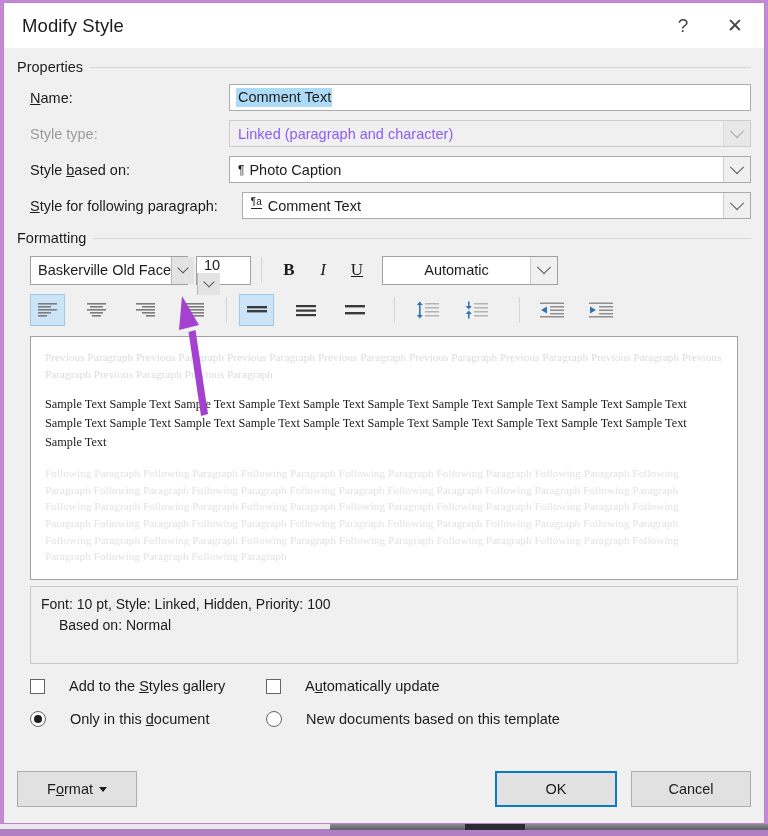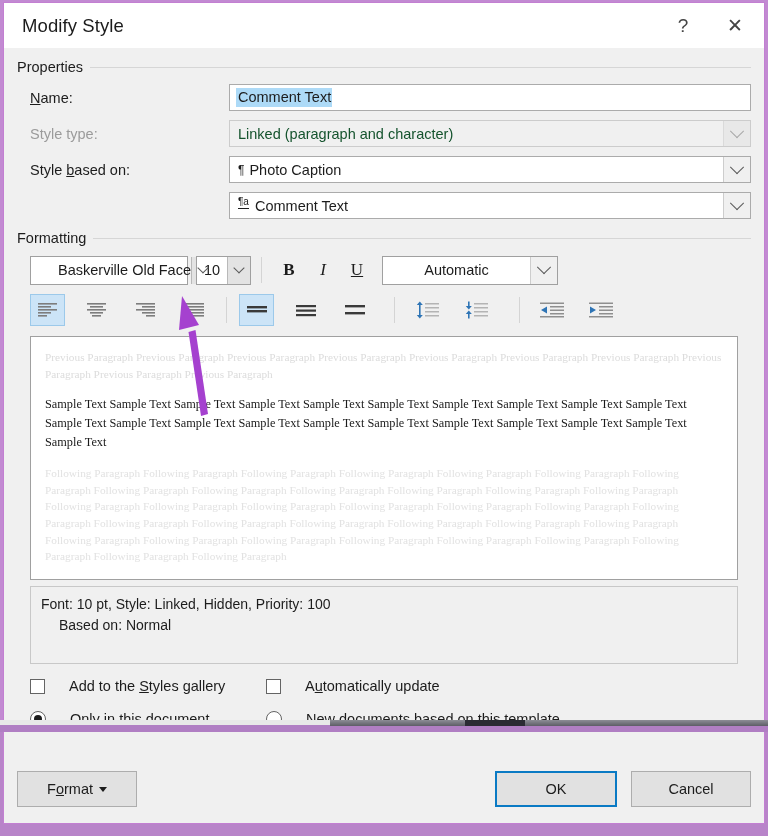--- a/index.html
+++ b/index.html
@@ -8,21 +8,21 @@
     width: 768px;
     height: 836px;
     overflow: hidden;
     background: #b884c9;
     font-family: "Liberation Sans", sans-serif;
   }
 
   #root {
     position: relative;
     width: 768px;
-    height: 732px;
+    height: 836px;
     background: #c28ad2;
   }
 
   
   .dialog {
     position: absolute;
     left: 3px;
     top: 2px;
     width: 762px;
     height: 822px;
@@ -120,21 +120,21 @@
   .field-ctl .val {
     flex: 1 1 auto;
     display: flex;
     align-items: center;
     padding-left: 6px;
     font-size: 14.5px;
     color: #1c1c1c;
     overflow: hidden;
     white-space: nowrap;
   }
-  .field-ctl.disabled .val { color: #14532d; padding-left: 8px; }
+  .field-ctl.disabled .val { color: #8b5cf6; padding-left: 8px; }
   .val .sel {
     background: #addaf7;
     padding: 1px 1px 2px 2px;
   }
   .val .para-glyph {
     font-size: 12px;
     margin-right: 5px;
     color: #1c1c1c;
     margin-left: 2px;
   }
@@ -191,22 +191,22 @@
     color: #1c1c1c;
     white-space: nowrap;
   }
   .combo .cbtn {
     width: 22px;
     flex: 0 0 22px;
     background: #e3e3e3;
     border-left: 1px solid #b9b9b9;
     display: flex; align-items: center; justify-content: center;
   }
-  .combo-font { width: 158px; padding-left: 20px; }
-  .combo-size { width: 55px; }
+  .combo-font { width: 158px; }
+  .combo-size { width: 55px; flex-direction: column; }
   .combo-size .ctext { justify-content: flex-start; padding-left: 7px; }
   .combo-color { width: 176px; }
   .combo-color .ctext { justify-content: center; padding-left: 0; }
   .combo-color .cbtn { background: #f0f0f0; border-left-color: #cdcdcd; width: 26px; flex-basis: 26px; }
   .combo-color .cbtn .chev { width:9px; height:9px; }
 
   .chev-sm {
     width: 7px; height: 7px;
     border-right: 1.3px solid #5a5a5a;
     border-bottom: 1.3px solid #5a5a5a;
@@ -445,20 +445,21 @@
               <span class="para-glyph">¶</span>
               <span>Photo Caption</span>
             </div>
           <div class="drop-arrow">
               <i class="chev"></i>
             </div>
         </div>
       </div>
 
       <div class="field-row">
+        <div class="field-label"><u>S</u>tyle for following paragraph:</div>
         <div class="field-ctl">
           <div class="val">
               <span class="para-glyph linked">¶a</span>
               <span>Comment Text</span>
             </div>
           <div class="drop-arrow">
               <i class="chev"></i>
             </div>
         </div>
       </div>

